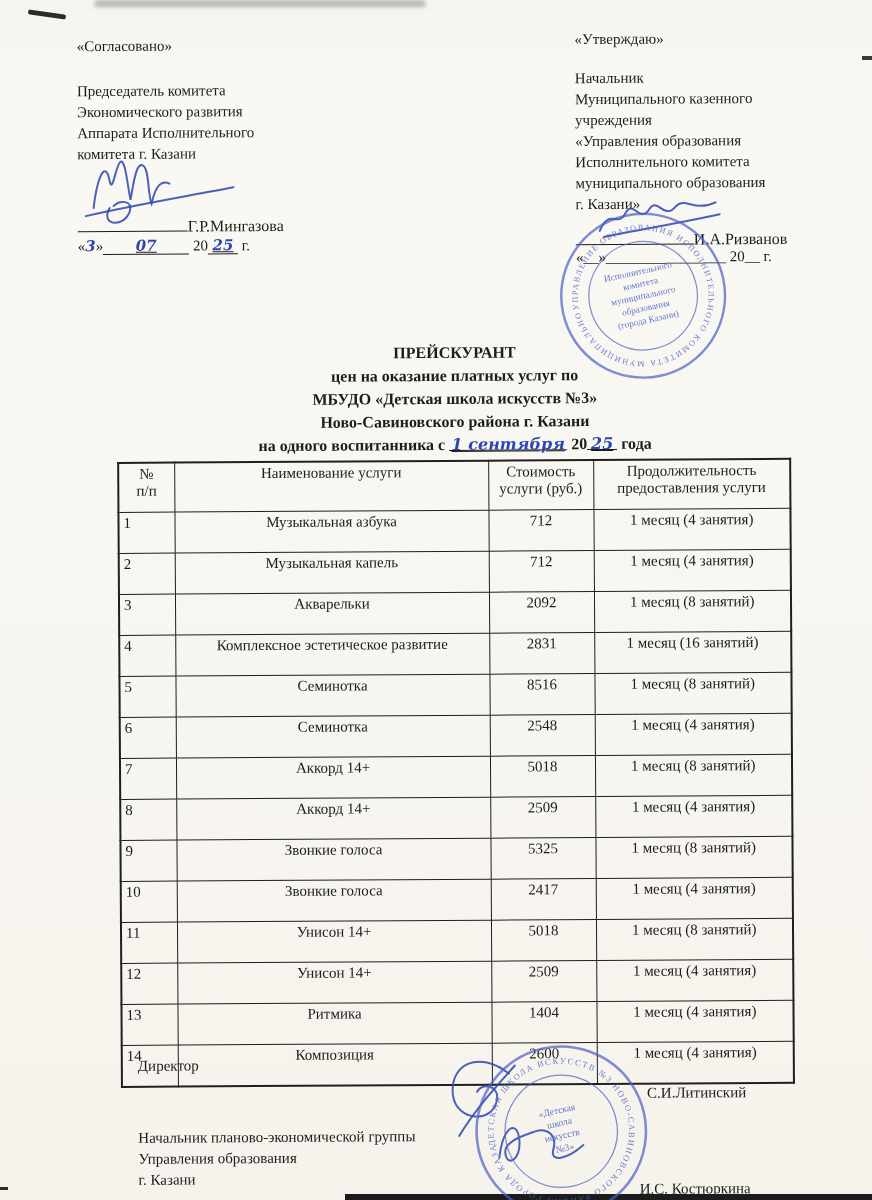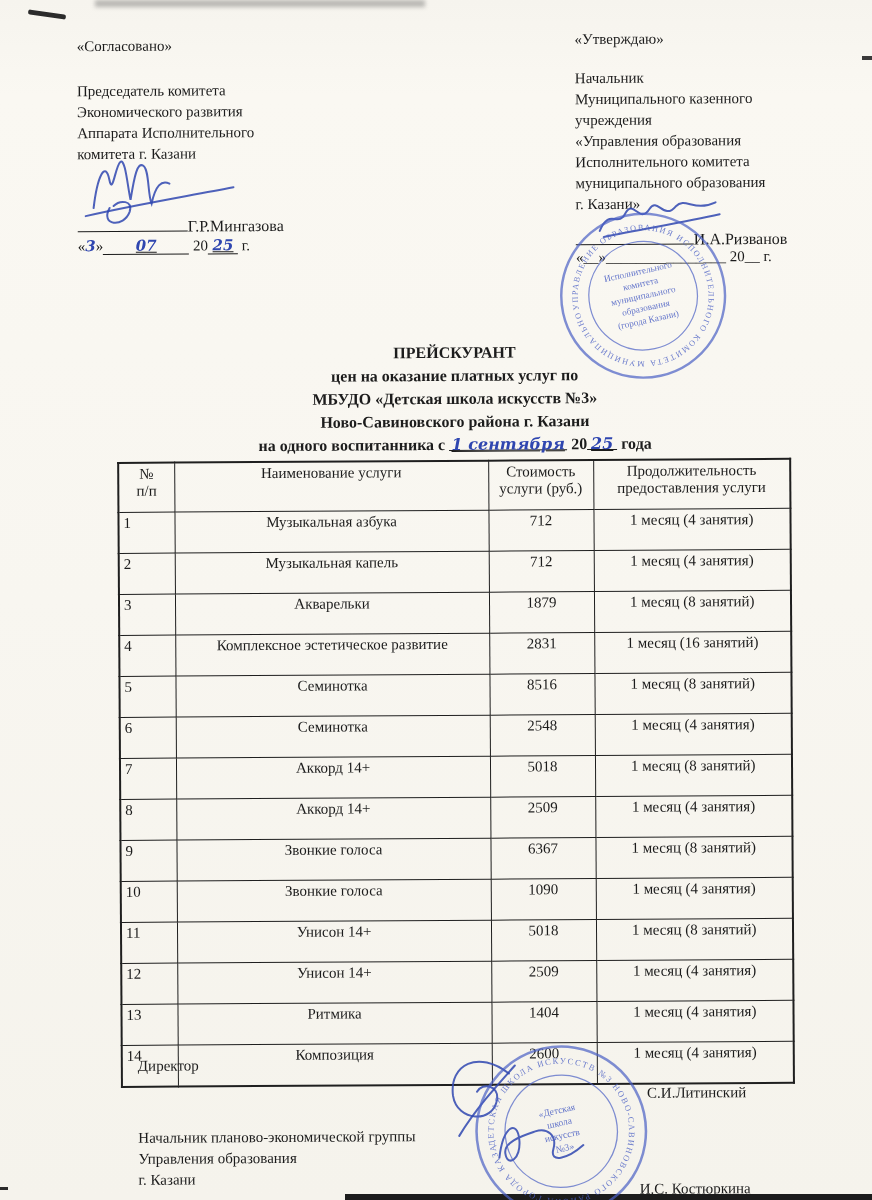--- a/index.html
+++ b/index.html
@@ -165,21 +165,21 @@
           </tr>
           <tr>
             <td class="col-num">2</td>
             <td class="col-service">Музыкальная капель</td>
             <td class="col-price">712</td>
             <td class="col-duration">1 месяц (4 занятия)</td>
           </tr>
           <tr>
             <td class="col-num">3</td>
             <td class="col-service">Акварельки</td>
-            <td class="col-price">1879</td>
+            <td class="col-price">2092</td>
             <td class="col-duration">1 месяц (8 занятий)</td>
           </tr>
           <tr>
             <td class="col-num">4</td>
             <td class="col-service">Комплексное эстетическое развитие</td>
             <td class="col-price">2831</td>
             <td class="col-duration">1 месяц (16 занятий)</td>
           </tr>
           <tr>
             <td class="col-num">5</td>
@@ -201,27 +201,27 @@
           </tr>
           <tr>
             <td class="col-num">8</td>
             <td class="col-service">Аккорд 14+</td>
             <td class="col-price">2509</td>
             <td class="col-duration">1 месяц (4 занятия)</td>
           </tr>
           <tr>
             <td class="col-num">9</td>
             <td class="col-service">Звонкие голоса</td>
-            <td class="col-price">6367</td>
+            <td class="col-price">5325</td>
             <td class="col-duration">1 месяц (8 занятий)</td>
           </tr>
           <tr>
             <td class="col-num">10</td>
             <td class="col-service">Звонкие голоса</td>
-            <td class="col-price">1090</td>
+            <td class="col-price">2417</td>
             <td class="col-duration">1 месяц (4 занятия)</td>
           </tr>
           <tr>
             <td class="col-num">11</td>
             <td class="col-service">Унисон 14+</td>
             <td class="col-price">5018</td>
             <td class="col-duration">1 месяц (8 занятий)</td>
           </tr>
           <tr>
             <td class="col-num">12</td>

